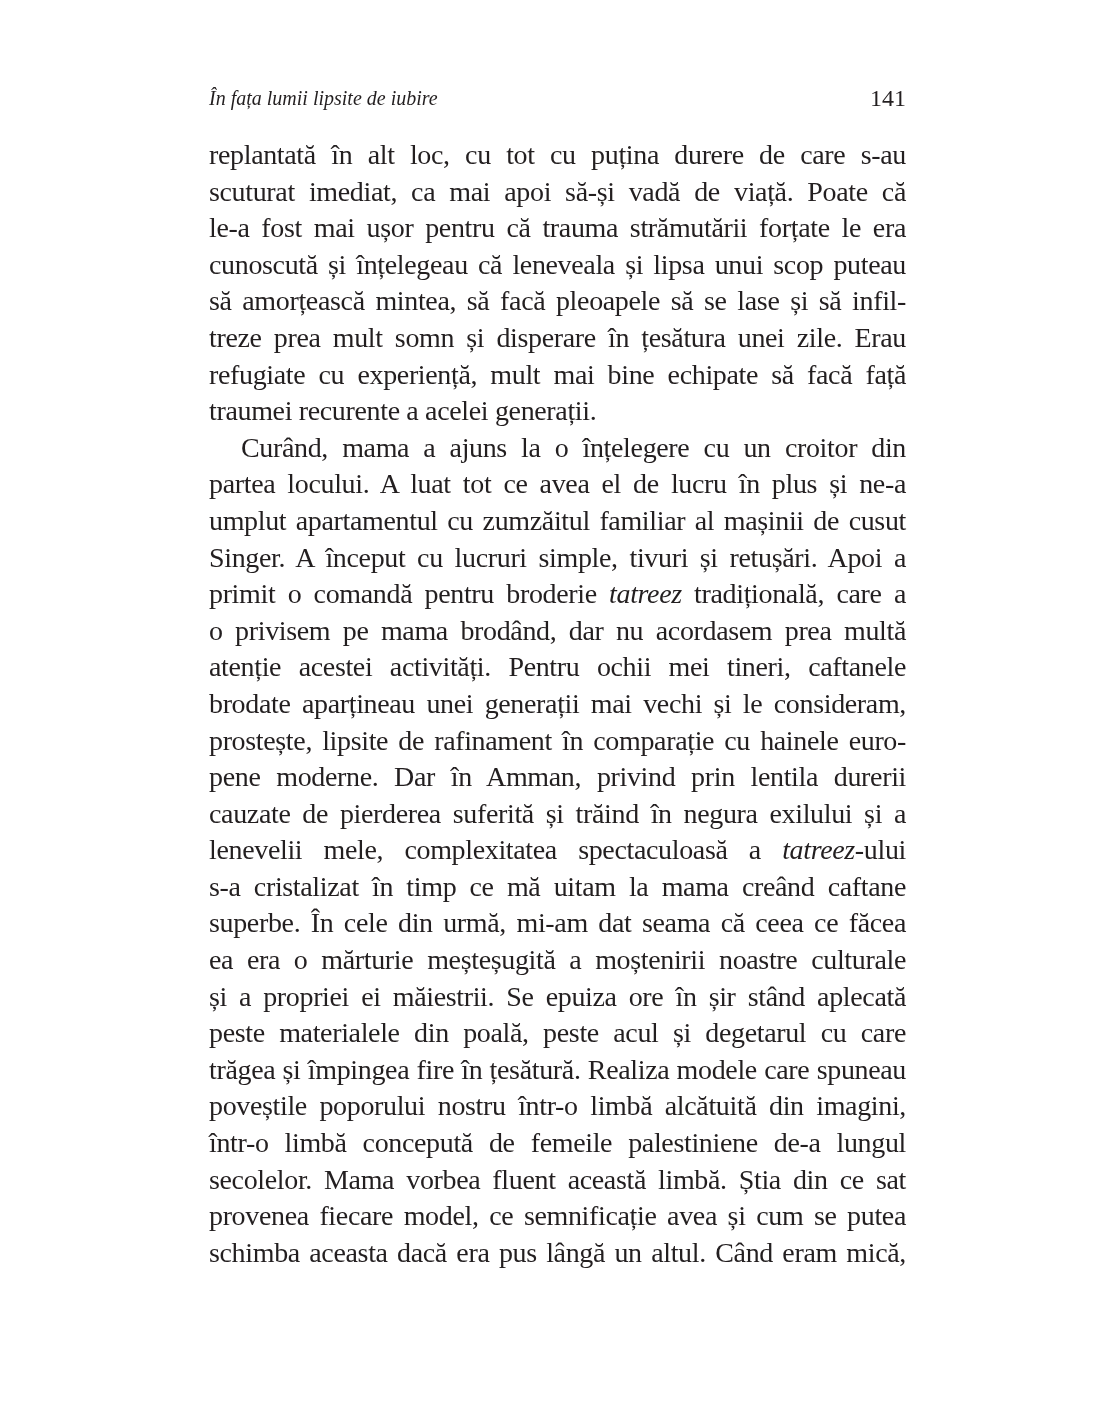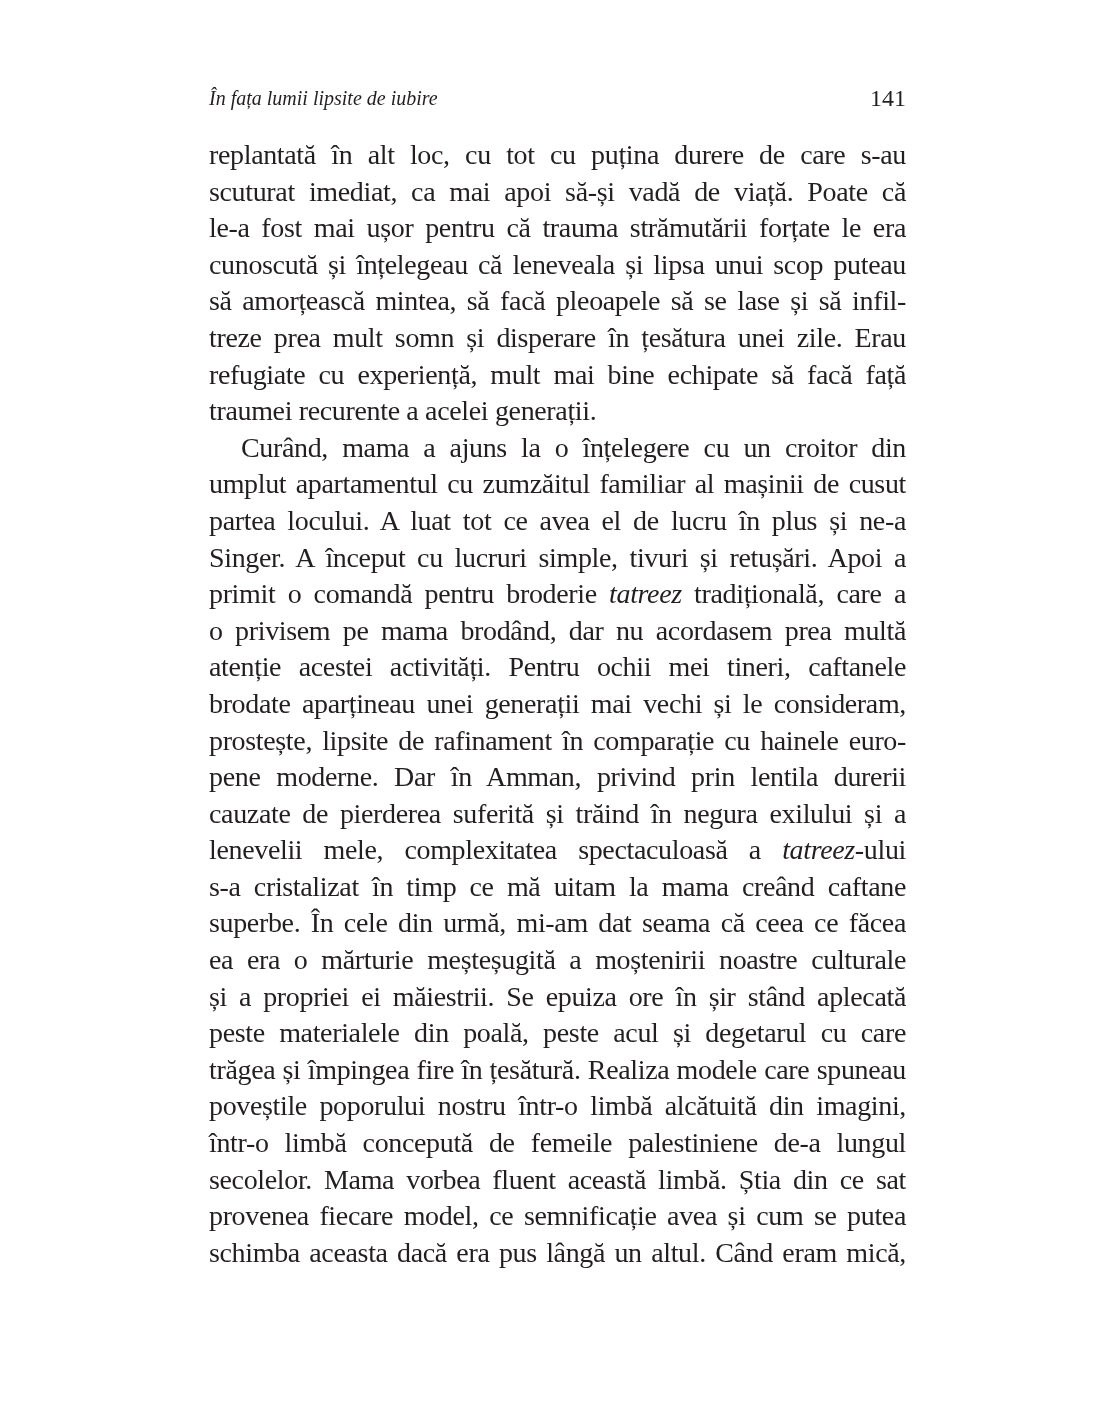--- a/index.html
+++ b/index.html
@@ -86,22 +86,22 @@
     <span class="line">replantată în alt loc, cu tot cu puțina durere de care s-au</span>
     <span class="line">scuturat imediat, ca mai apoi să-și vadă de viață. Poate că</span>
     <span class="line">le-a fost mai ușor pentru că trauma strămutării forțate le era</span>
     <span class="line">cunoscută și înțelegeau că leneveala și lipsa unui scop puteau</span>
     <span class="line">să amorțească mintea, să facă pleoapele să se lase și să infil-</span>
     <span class="line">treze prea mult somn și disperare în țesătura unei zile. Erau</span>
     <span class="line">refugiate cu experiență, mult mai bine echipate să facă față</span>
     <span class="line last">traumei recurente a acelei generații.</span>
 
     <span class="line indent">Curând, mama a ajuns la o înțelegere cu un croitor din</span>
+    <span class="line">partea locului. A luat tot ce avea el de lucru în plus și ne-a</span>
     <span class="line">umplut apartamentul cu zumzăitul familiar al mașinii de cusut</span>
-    <span class="line">partea locului. A luat tot ce avea el de lucru în plus și ne-a</span>
     <span class="line">Singer. A început cu lucruri simple, tivuri și retușări. Apoi a</span>
     <span class="line"><span>primit o comandă pentru broderie </span><em>tatreez</em><span> tradițională, care a</span></span>
     <span class="line">o privisem pe mama brodând, dar nu acordasem prea multă</span>
     <span class="line">atenție acestei activități. Pentru ochii mei tineri, caftanele</span>
     <span class="line">brodate aparțineau unei generații mai vechi și le consideram,</span>
     <span class="line">prostește, lipsite de rafinament în comparație cu hainele euro-</span>
     <span class="line">pene moderne. Dar în Amman, privind prin lentila durerii</span>
     <span class="line">cauzate de pierderea suferită și trăind în negura exilului și a</span>
     <span class="line"><span>lenevelii mele, complexitatea spectaculoasă a </span><em>tatreez</em><span>-ului</span></span>
     <span class="line">s-a cristalizat în timp ce mă uitam la mama creând caftane</span>

